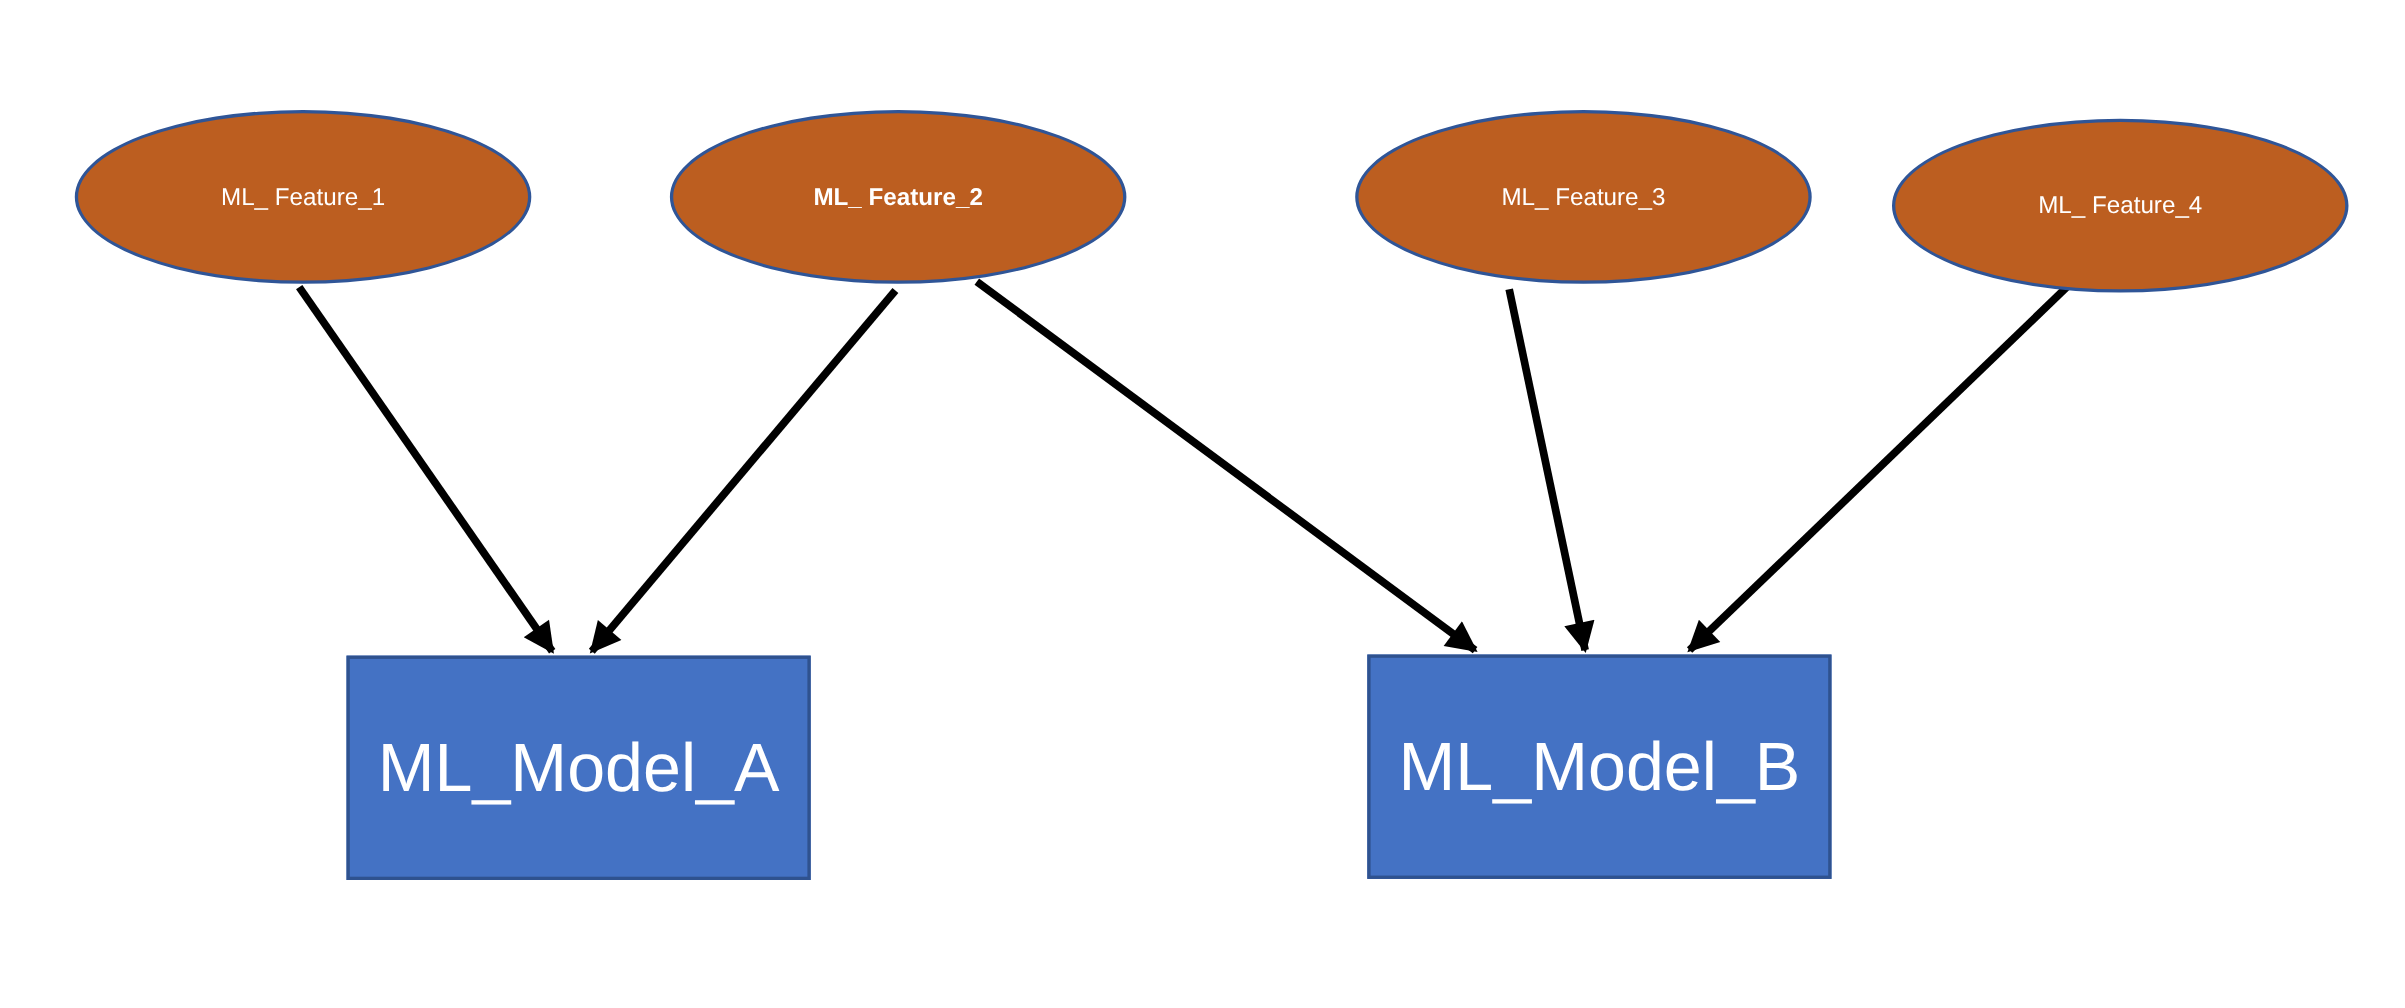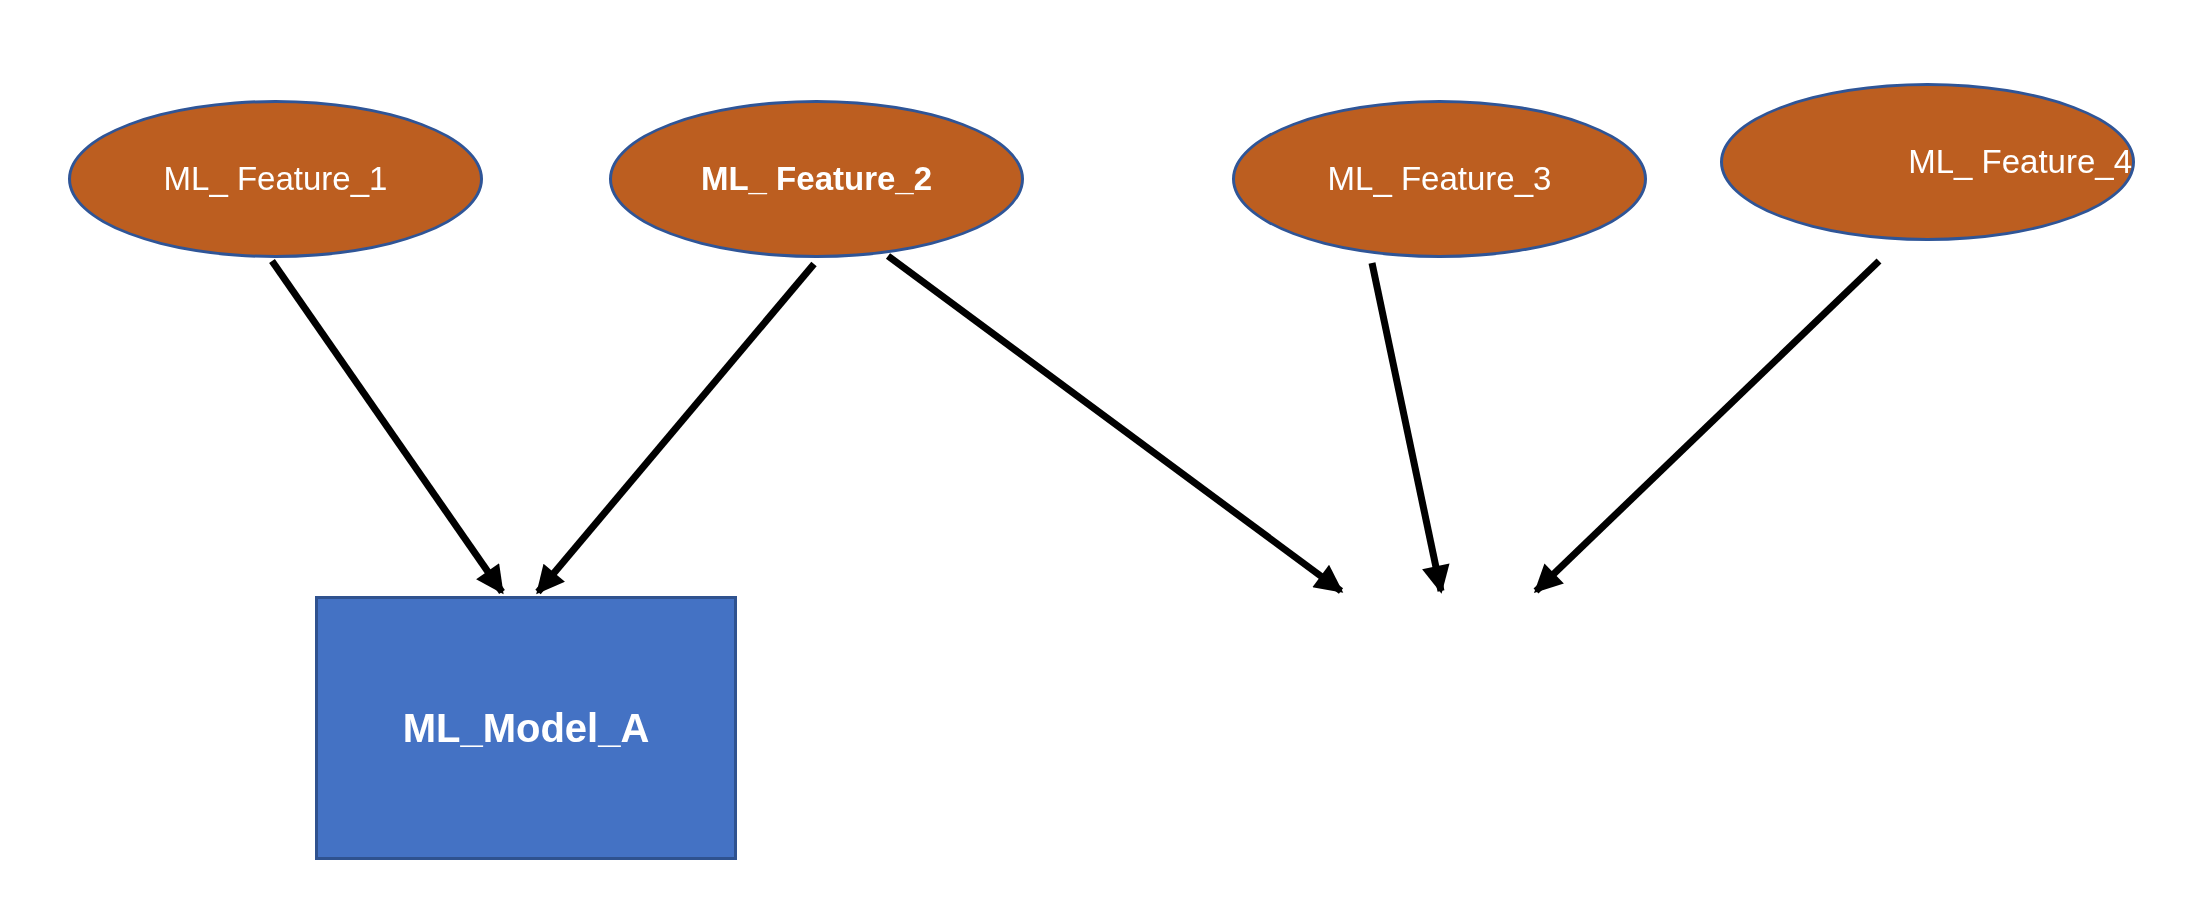--- a/index.html
+++ b/index.html
@@ -39,35 +39,34 @@
     color: var(--label-text, #FFFFFF);
     text-align: center;
     white-space: nowrap;
   }
   .node.ellipse {
     width: 415px;
     height: 158px;
     border-radius: 50%;
     background: var(--feature-fill, #BC5E20);
     border: 3px solid var(--feature-border, #2F5597);
-    font-size: 33px;
+    font-size: 22px;
   }
   .node.rect {
     width: 422px;
-    height: 264px;
+    height: 204px;
     background: var(--model-fill, #4472C4);
     border: 3px solid var(--model-border, #2F528F);
-    font-size: 40px;
-    font-weight: bold;
+    font-size: 62px;
   }
   
   .pos-f1 { left: 68px;   top: 100px; }
   .pos-f2 { left: 609px;  top: 100px; font-weight: bold; }
   .pos-f3 { left: 1232px; top: 100px; }
-  .pos-f4 { left: 1720px; top: 83px; justify-content: flex-end; }
+  .pos-f4 { left: 1720px; top: 108px; }
   .pos-ma { left: 315px;  top: 596px; }
   .pos-mb { left: 1243px; top: 595px; }
 </style>
 </head>
 <body>
 
 <div class="canvas">
 
   <svg class="edges" viewBox="0 0 2186 916" xmlns="http://www.w3.org/2000/svg">
     <defs>
@@ -91,14 +90,17 @@
   <div class="node ellipse pos-f3">
     <span>ML_ Feature_3</span>
   </div>
   <div class="node ellipse pos-f4">
     <span>ML_ Feature_4</span>
   </div>
 
   <div class="node rect pos-ma">
     <span>ML_Model_A</span>
   </div>
+  <div class="node rect pos-mb">
+    <span>ML_Model_B</span>
+  </div>
 
 </div>
 
 </body></html>

